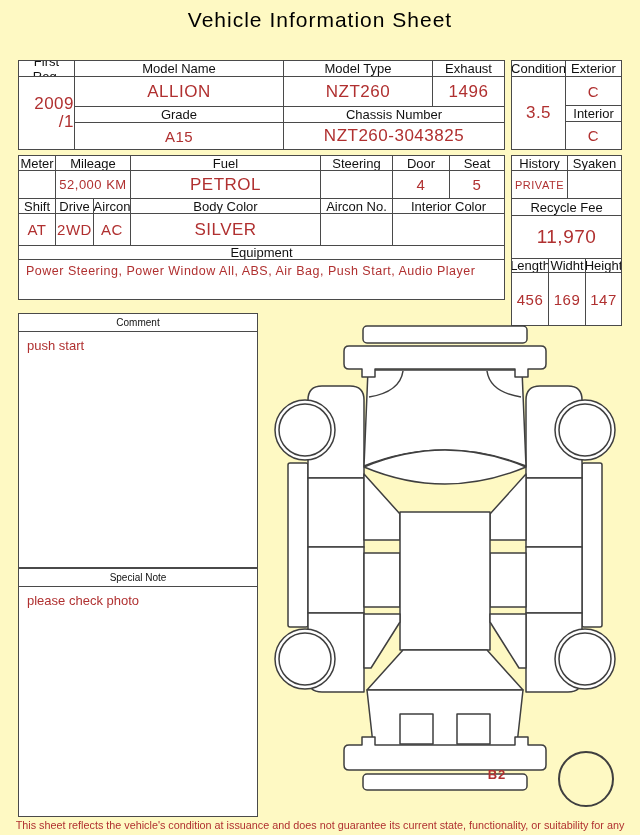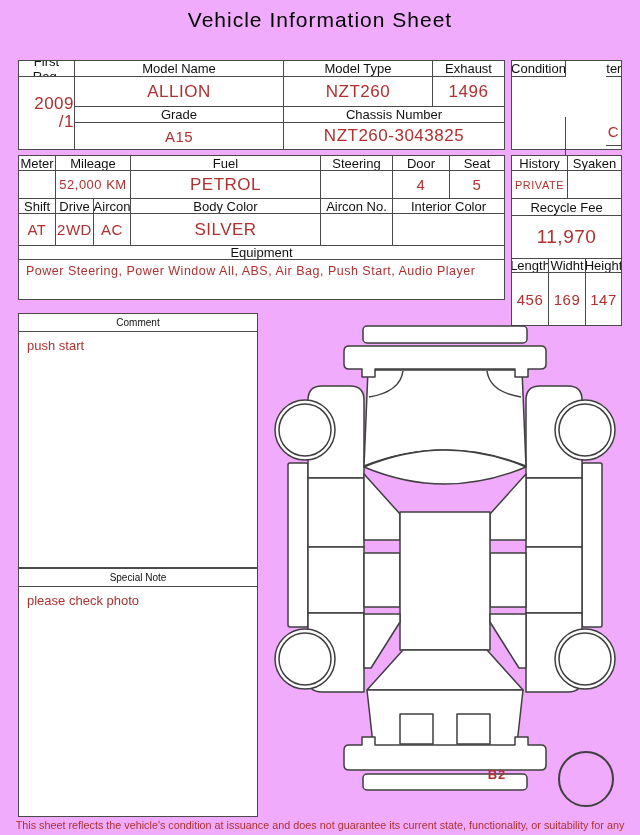--- a/index.html
+++ b/index.html
@@ -1,16 +1,16 @@
 <!DOCTYPE html>
 <html><head>
 <meta charset="utf-8">
 <style>
   html,body{margin:0;padding:0;background:#fff;}
-  .sheet{position:relative;width:640px;height:835px;background:#f0abfc;
+  .sheet{position:relative;width:640px;height:835px;background:#fef9c3;
          font-family:"Liberation Sans",sans-serif;overflow:hidden;}
   .abs{position:absolute;}
   .title{position:absolute;top:8px;left:0;width:100%;text-align:center;
          font-size:21px;letter-spacing:1px;color:#000;}
   .grid{display:grid;border:1.5px solid #4a4a4a;box-sizing:border-box;background:#fff;}
   .cell{border-right:1px solid #4a4a4a;border-bottom:1px solid #4a4a4a;
         display:flex;align-items:center;justify-content:center;
         overflow:hidden;box-sizing:border-box;text-align:center;}
   .lc{border-right:none;}
   .lr{border-bottom:none;}
@@ -49,21 +49,21 @@
     <div class="cell lbl" style="grid-area:1/3/2/4">Model Type</div>
     <div class="cell val v17" style="grid-area:2/3/3/4">NZT260</div>
     <div class="cell lbl lc" style="grid-area:1/4/2/5">Exhaust</div>
     <div class="cell val v17 lc" style="grid-area:2/4/3/5">1496</div>
     <div class="cell lbl lc" style="grid-area:3/3/4/5">Chassis Number</div>
     <div class="cell val v17 lc lr" style="grid-area:4/3/5/5">NZT260-3043825</div>
   </div>
 
   <div class="grid abs" style="left:511px;top:60px;width:111px;height:90px;
               grid-template-columns:54px 1fr;
-              grid-template-rows:16px 29px 16px 1fr;gap:40px;">
+              grid-template-rows:16px 29px 16px 1fr;">
     <div class="cell lbl" style="grid-area:1/1/2/2">Condition</div>
     <div class="cell val v21 lr" style="grid-area:2/1/5/2">3.5</div>
     <div class="cell lbl lc" style="grid-area:1/2/2/3">Exterior</div>
     <div class="cell val v15 lc" style="grid-area:2/2/3/3">C</div>
     <div class="cell lbl lc" style="grid-area:3/2/4/3">Interior</div>
     <div class="cell val v15 lc lr" style="grid-area:4/2/5/3">C</div>
   </div>
 
   <div class="grid abs" style="left:18px;top:155px;width:487px;height:145px;
               grid-template-columns:37px 38px 37px 190px 72px 57px 1fr;

